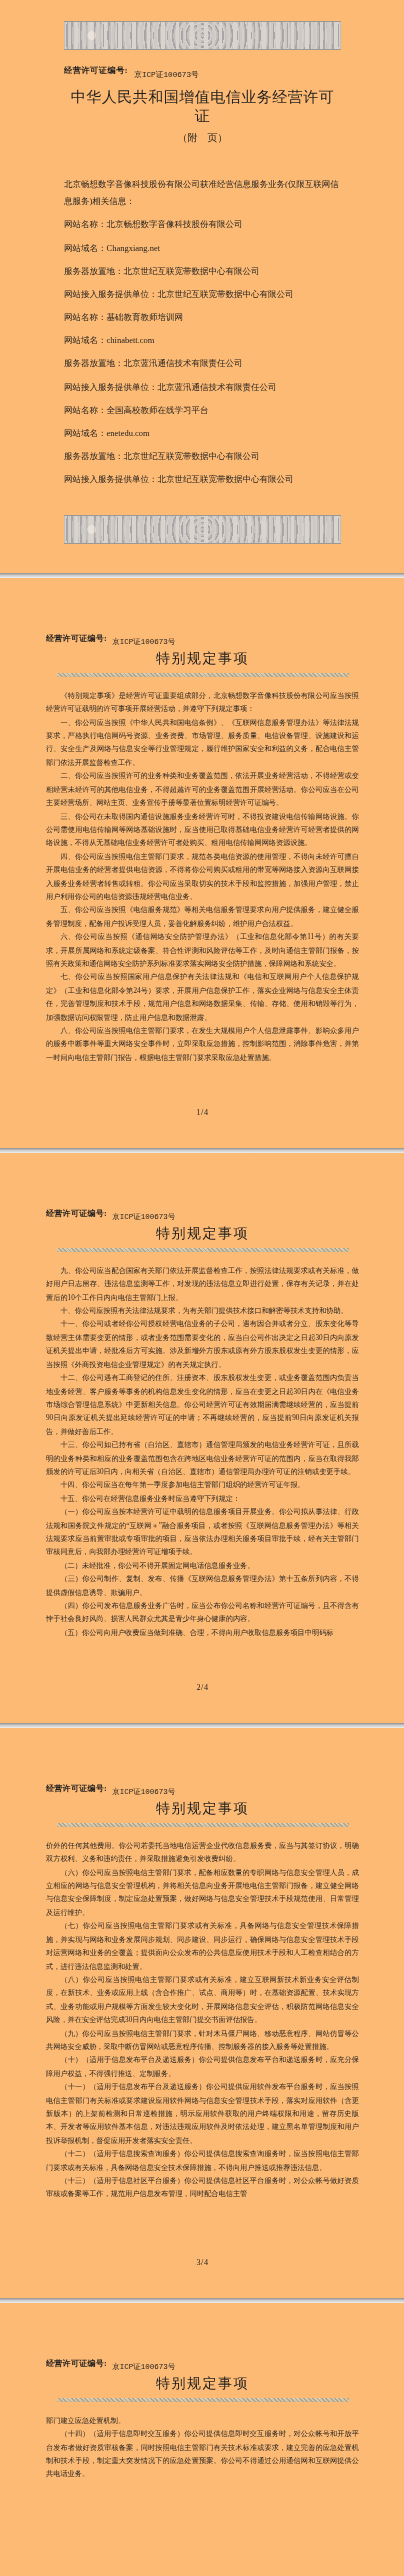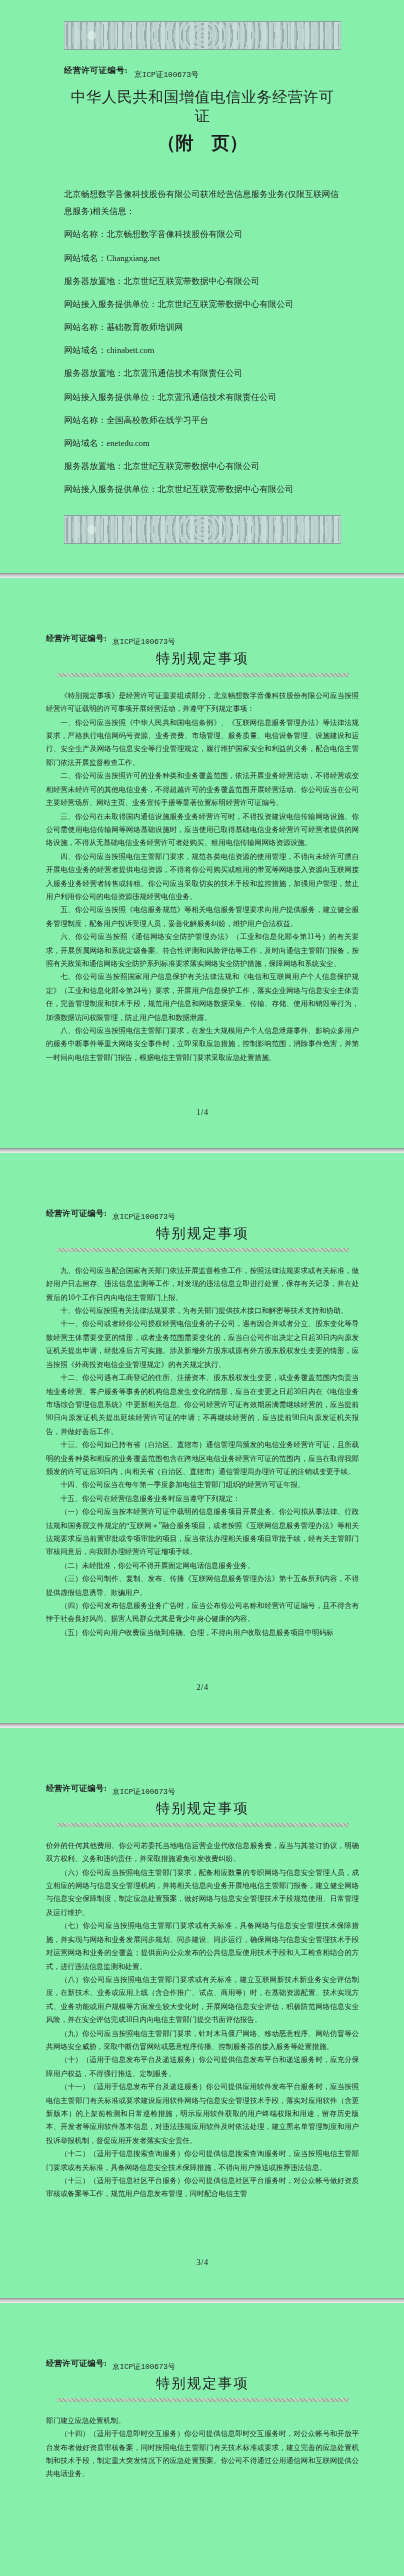--- a/index.html
+++ b/index.html
@@ -4,42 +4,42 @@
 <style>
   html,body{margin:0;padding:0;}
   body{
     width:405px;
     background:#ffffff;
     font-family:"Liberation Serif","DejaVu Serif",serif;
     color:#1e1e1e;
     -webkit-font-smoothing:antialiased;
   }
   .doc{width:405px;position:relative;}
-  .page{position:relative;width:405px;background:#86efac;overflow:hidden;}
+  .page{position:relative;width:405px;background:#fdba74;overflow:hidden;}
 
   
   .page-cover{height:573px;}
   .cover-inner{padding:20.6px 64px 0 64px;}
   .ornate-band{
     height:27px;
     border-top:1px solid #8b949f;
     border-bottom:1px solid #8b949f;
     background:
       radial-gradient(circle at 10% 50%, rgba(255,255,255,.45) 0 4.1px, rgba(255,255,255,0) 4.6px),
       repeating-radial-gradient(circle at 50% 50%, #b9c1ca 0 1.5px, #9aa3ae 1.5px 3.1px, #cdd3da 3.1px 4.6px),
       repeating-linear-gradient(90deg,#99a3af 0 3.6px,#c6ccd4 3.6px 7.2px,#8e98a5 7.2px 10.8px,#d4d9df 10.8px 14.4px);
     background-blend-mode:lighten;
     opacity:.85;
   }
   .ornate-band.bottom{position:absolute;left:64px;right:64px;bottom:29px;}
   .cover-license{margin-top:15.5px;font-size:8.2px;}
   .cover-license .lic-label{font-weight:bold;letter-spacing:0.5px;}
   .cover-license .lic-no{display:inline-block;transform:translateY(3.6px);margin-left:4.1px;font-size:7.7px;font-family:"Liberation Mono","DejaVu Sans Mono",monospace;}
   .cover-title{margin-top:12.4px;text-align:center;font-size:15px;font-weight:normal;letter-spacing:0.5px;line-height:1.25;}
-  .cover-subtitle{margin-top:5.2px;text-align:center;font-size:18px;font-weight:bold;}
+  .cover-subtitle{margin-top:5.2px;text-align:center;font-size:10px;font-weight:normal;}
   .cover-body{margin-top:31px;font-size:8.5px;line-height:17px;}
   .cover-body p{margin:0 0 6.2px 0;}
   .cover-intro{margin-bottom:6.2px !important;}
 
   
   .prov-page{height:575px;}
   .prov-page::before{
     content:"";position:absolute;top:0;left:0;right:0;height:4.6px;
     background:linear-gradient(180deg,#8f8f8f 0,#c9c9c9 45%,#efefef 100%);
   }

